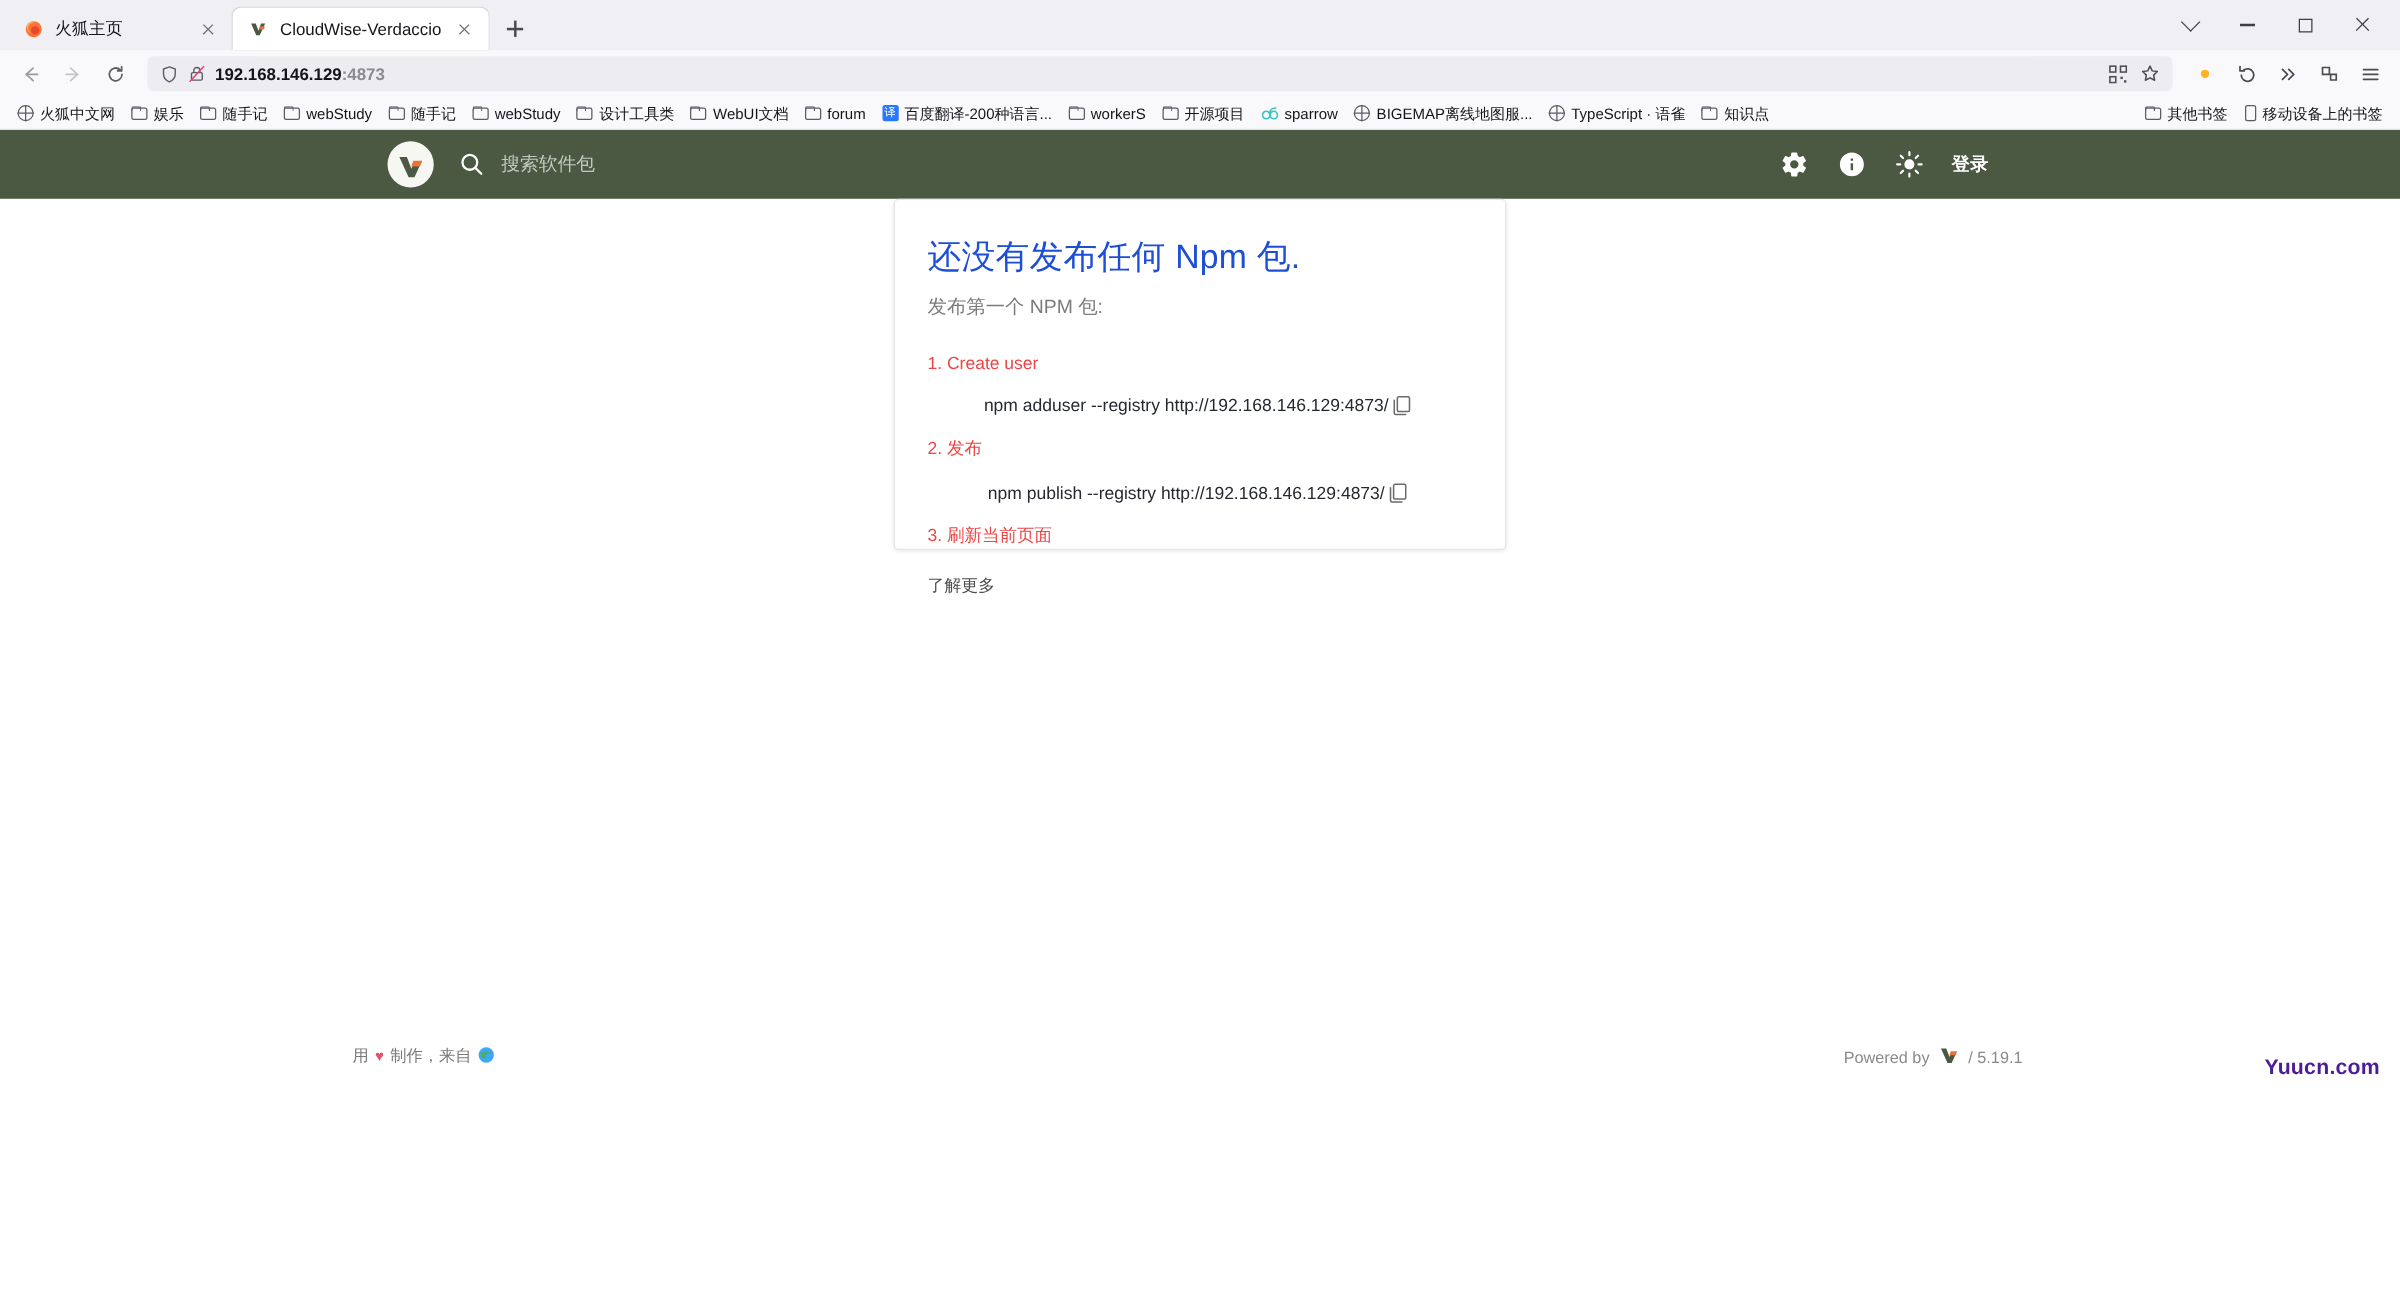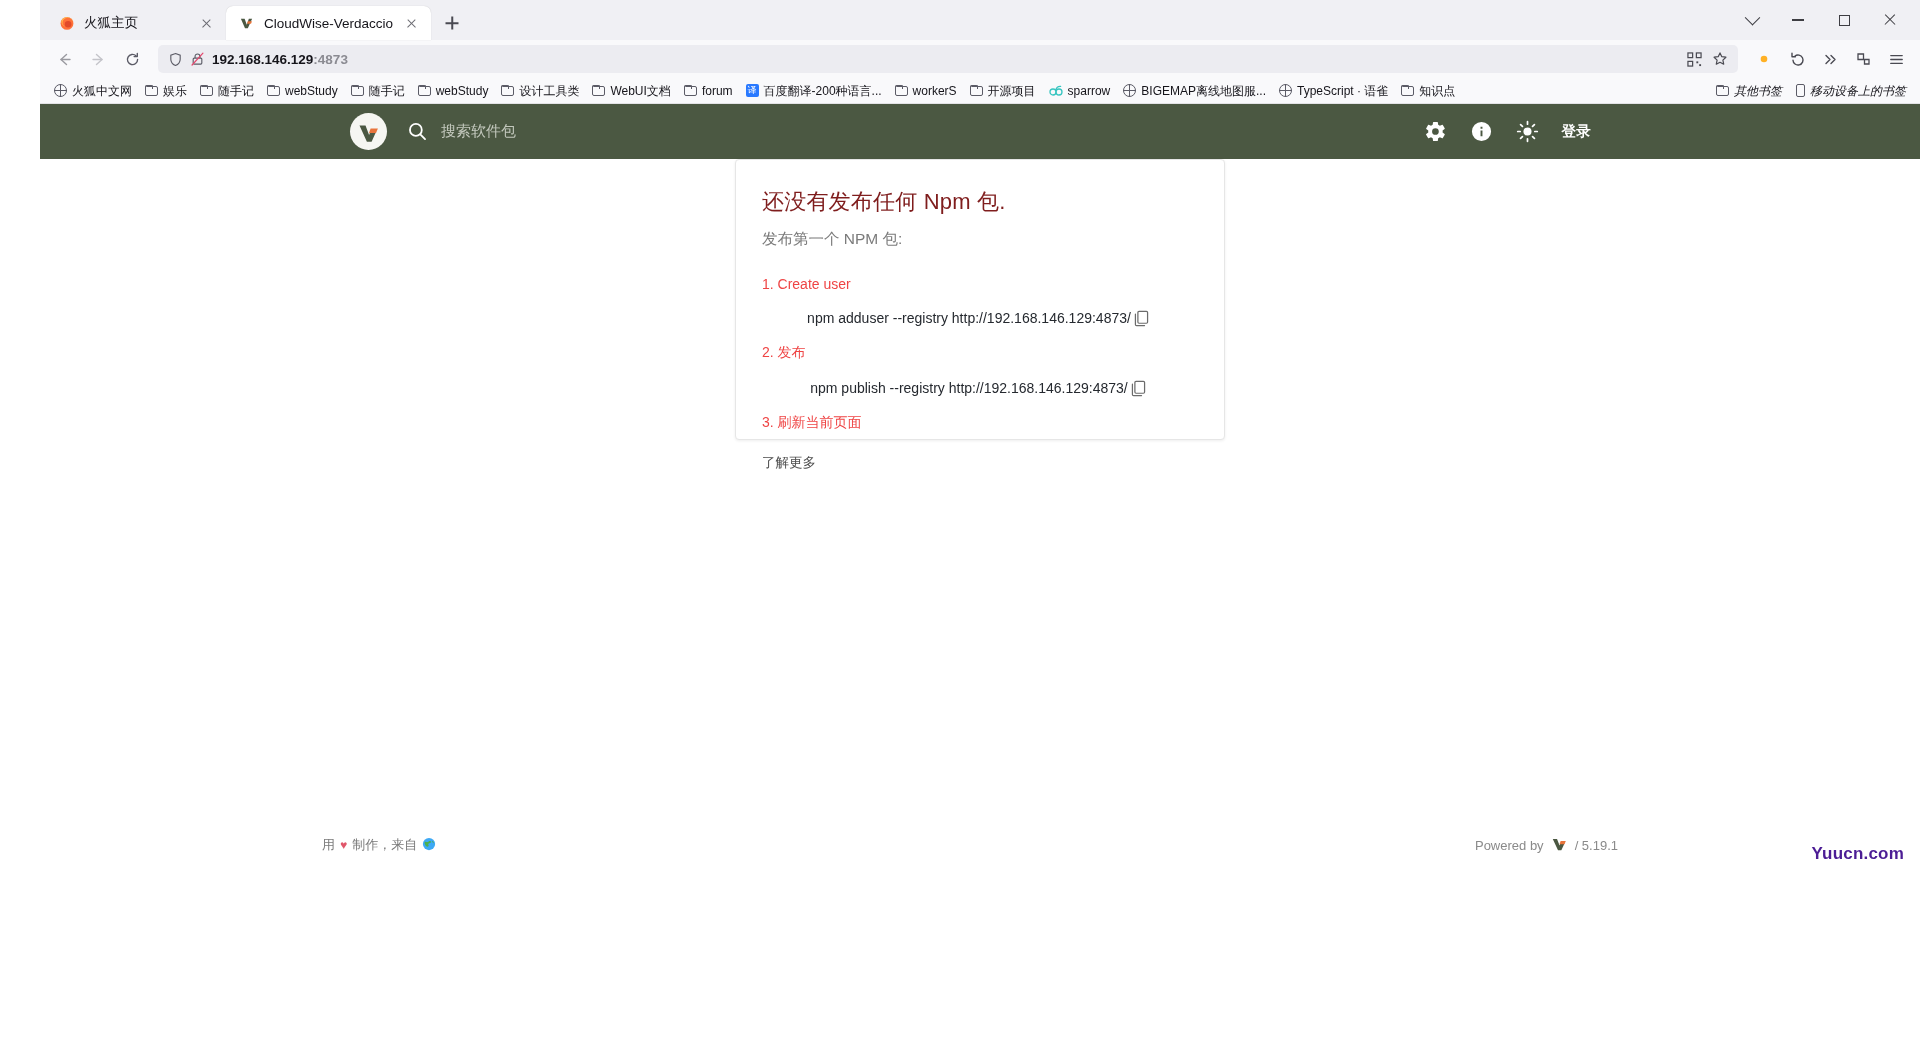--- a/index.html
+++ b/index.html
@@ -4,21 +4,21 @@
 <style>
   * { box-sizing: border-box; margin: 0; padding: 0; }
   html, body {
     width: 1920px; height: 1040px;
     font-family: "Liberation Sans", "DejaVu Sans", sans-serif;
     background: #ffffff;
     overflow: hidden;
   }
 
   
-  .browser { width: 1920px; height: 872px; display: flex; flex-direction: column; padding-left: 40px; }
+  .browser { width: 1920px; height: 872px; display: flex; flex-direction: column; }
 
   .tabstrip {
     height: 40px; background: #f0f0f4; display: flex; align-items: flex-end;
     padding: 0 6px; position: relative; flex: 0 0 40px;
   }
   .tab {
     height: 34px; display: flex; align-items: center; gap: 9px;
     padding: 0 10px 0 12px; border-radius: 7px 7px 0 0;
     font-size: 13.5px; color: #15141a; min-width: 180px; max-width: 230px;
     position: relative;
@@ -72,21 +72,21 @@
   .url-right { margin-left: auto; display: flex; align-items: center; gap: 10px; padding-right: 4px; }
   .navbar-right { display: flex; align-items: center; gap: 1px; }
 
   .bookmarks {
     height: 26px; background: #f9f9fb; display: flex; align-items: center;
     padding: 0 8px; gap: 1px; flex: 0 0 26px; font-size: 12px; color: #15141a;
     border-bottom: 1px solid #e3e3e6;
   }
   .bm { display: flex; align-items: center; gap: 5px; padding: 3px 6px; border-radius: 4px; white-space: nowrap; }
   .bm-label { font-size: 12px; line-height: 1; }
-  .bm-right { margin-left: auto; display: flex; align-items: center; gap: 2px; font-style: italic; }
+  .bm-right { margin-left: auto; display: flex; align-items: center; gap: 2px; }
 
   .folder-ico { width: 13px; height: 11px; position: relative; flex: 0 0 13px; }
   .folder-ico::before {
     content: ""; position: absolute; inset: 1px 0 0 0;
     border: 1.2px solid #5b5b66; border-radius: 1.5px 2px 2px 2px;
   }
   .folder-ico::after {
     content: ""; position: absolute; left: 0; top: 0; width: 6px; height: 3px;
     border: 1.2px solid #5b5b66; border-bottom: none; border-radius: 1.5px 1.5px 0 0;
   }
@@ -128,21 +128,21 @@
   .login-btn { color:#fff; font-size: 14.5px; font-weight: 700; letter-spacing: .3px; }
 
   .content { flex: 1; display: flex; justify-content: center; padding-top: 0; position: relative; }
 
   .card {
     width: 490px; margin-top: 0px; background: #fff;
     border: 1px solid #e6e6e6; border-radius: 4px;
     box-shadow: 0 1px 3px rgba(0,0,0,.07);
     padding: 27px 26px 22px 26px; height: 281px;
   }
-  .card-title { font-size: 22px; color: #7f1d1d; font-weight: 400; margin-bottom: 12px; letter-spacing: .2px; }
+  .card-title { font-size: 27px; color: #1d4ed8; font-weight: 400; margin-bottom: 12px; letter-spacing: .2px; }
   .card-sub { font-size: 15.5px; color: #7b7b7b; font-weight: 400; margin-bottom: 26px; }
   .step-label { font-size: 14px; color: #ef4444; margin-bottom: 15px; }
   .cmd-row { display: flex; align-items: center; justify-content: center; margin-bottom: 15px; }
   .cmd-text { font-size: 14px; color: #25292f; }
   .copy-btn { width: 22px; height: 22px; display:flex; align-items:center; justify-content:center; }
   .learn-more { font-size: 13.5px; color: #4d4d4d; margin-top: 22px; }
 
   .vfooter {
     height: 54px; display: flex; align-items: center; justify-content: space-between;
     padding: 0 24px; background: #fff; font-size: 13px; color: #7a7a7a;

